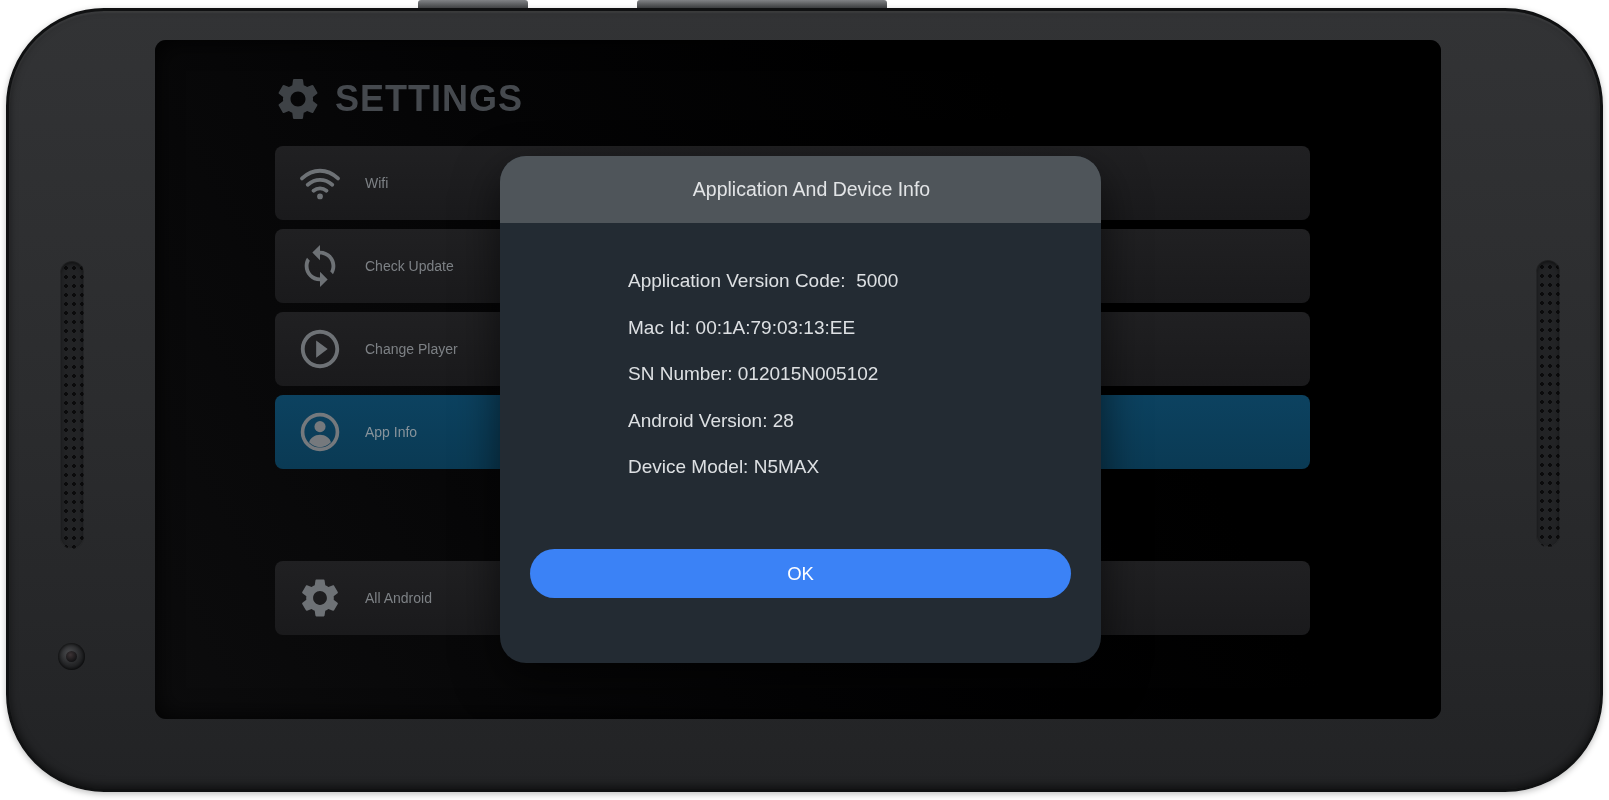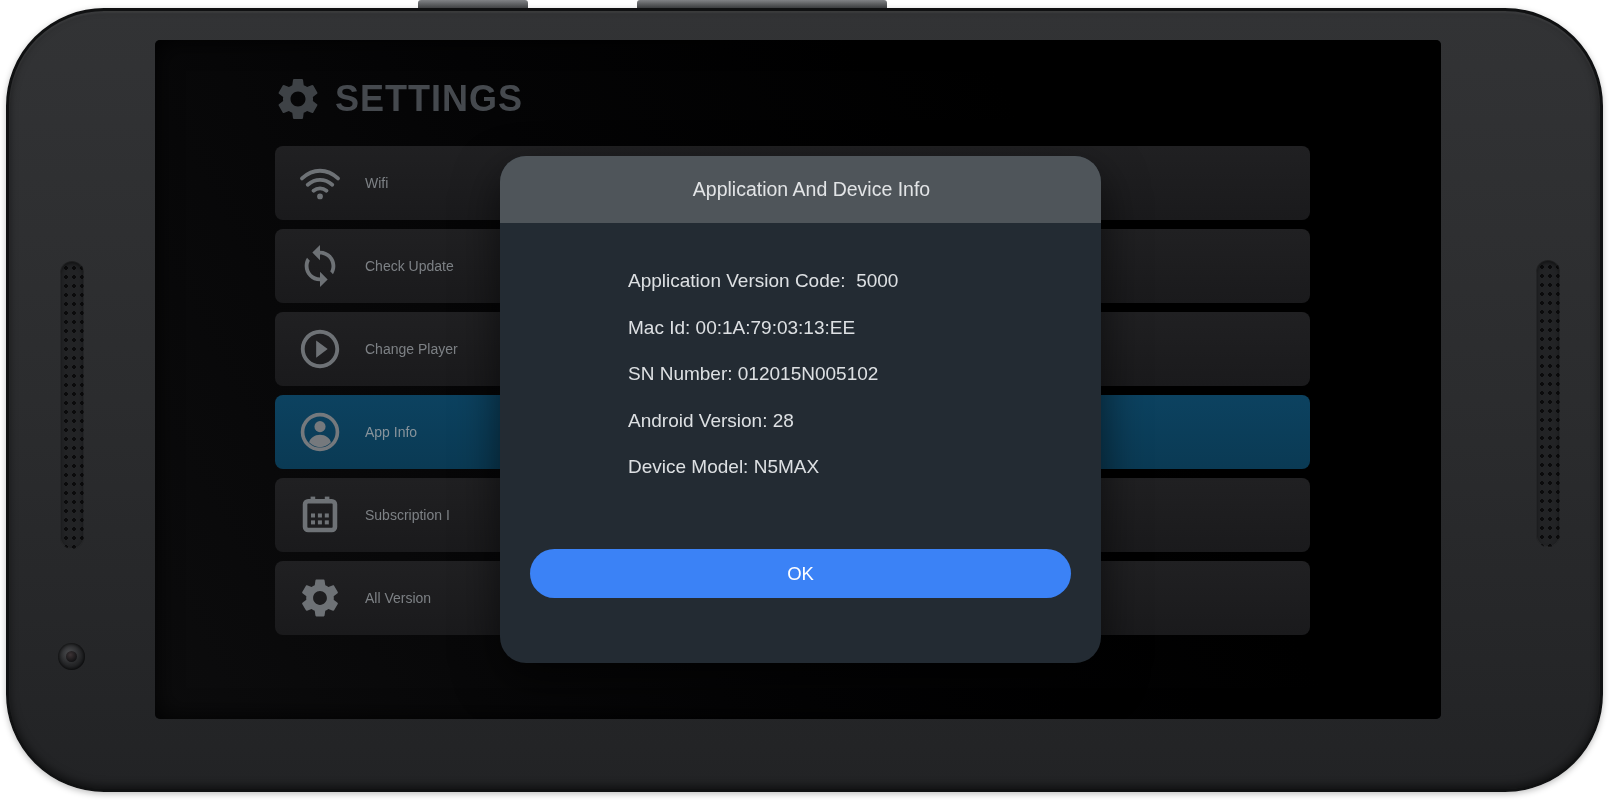--- a/index.html
+++ b/index.html
@@ -27,21 +27,21 @@
   #grille-left  { left:51px;  top:250px; }
   #grille-right { left:1527px; top:249px; height:287px; }
 
   #camera-dot { position:absolute; left:49px; top:632px; width:27px; height:27px; border-radius:50%;
                 background:radial-gradient(circle at 42% 38%, #4a4b4e 0%, #2a2b2d 45%, #1a1b1d 75%);
                 box-shadow: inset 0 0 4px #000; }
   #camera-dot::after { content:""; position:absolute; left:8px; top:8px; width:11px; height:11px; border-radius:50%;
                 background:radial-gradient(circle at 40% 35%, #3c3335 0%, #141416 70%); }
 
   
-  .screen { position:absolute; left:146px; top:29px; width:1286px; height:679px; border-radius:5px;
+  .screen { position:absolute; left:146px; top:29px; width:1286px; height:679px; border-radius:11px;
             background:linear-gradient(62deg, #0c0c0d 0%, #040405 40%, #000000 72%);
             overflow:hidden; box-shadow: inset 0 0 26px rgba(0,0,0,.9); }
 
   
   .app-header { position:absolute; left:118px; top:34px; display:flex; align-items:center; }
   .app-header .gear-wrap { width:50px; height:50px; }
   .app-header .title { margin-left:12px; font-size:36px; font-weight:bold; letter-spacing:1px; color:#45494e; }
 
   
   .menu-row { position:absolute; left:120px; width:1035px; height:74px; border-radius:8px;
@@ -123,46 +123,28 @@
         <span class="row-icon">
           <svg viewBox="0 0 24 24">
             <circle cx="12" cy="12" r="9.1" fill="none" stroke="#75797d" stroke-width="1.9"></circle>
             <circle cx="12" cy="9.2" r="2.9" fill="#75797d"></circle>
             <path fill="#75797d" d="M12 13.4c-2.8 0-5.1 1.7-5.7 4 1.5 1.5 3.5 2.5 5.7 2.5s4.2-1 5.7-2.5c-.6-2.3-2.9-4-5.7-4z"></path>
           </svg>
         </span>
         <span class="row-label">App Info</span>
       </div>
 
-      <div class="menu-row" style="top:438px">
-        <span class="row-icon">
-          <svg viewBox="0 0 24 24">
-            <rect x="4.2" y="4.8" width="15.6" height="15" rx="1.6" fill="none" stroke="#6e7276" stroke-width="2.4"></rect>
-            <line x1="8.3" y1="2.4" x2="8.3" y2="5.6" stroke="#6e7276" stroke-width="2.4"></line>
-            <line x1="15.7" y1="2.4" x2="15.7" y2="5.6" stroke="#6e7276" stroke-width="2.4"></line>
-            <g fill="#6e7276">
-              <rect x="7.3" y="11.2" width="2.1" height="2.1"></rect>
-                <rect x="10.9" y="11.2" width="2.1" height="2.1"></rect>
-                <rect x="14.5" y="11.2" width="2.1" height="2.1"></rect>
-              <rect x="7.3" y="14.8" width="2.1" height="2.1"></rect>
-                <rect x="10.9" y="14.8" width="2.1" height="2.1"></rect>
-                <rect x="14.5" y="14.8" width="2.1" height="2.1"></rect>
-            </g>
-          </svg>
-        </span>
-        <span class="row-label">Subscription I</span>
-      </div>
 
       <div class="menu-row" style="top:521px">
         <span class="row-icon">
           <svg viewBox="0 0 24 24">
               <path fill="#6e7276" d="M19.14 12.94c.04-.3.06-.61.06-.94 0-.32-.02-.64-.07-.94l2.03-1.58c.18-.14.23-.41.12-.61l-1.92-3.32c-.12-.22-.37-.29-.59-.22l-2.39.96c-.5-.38-1.03-.7-1.62-.94l-.36-2.54c-.04-.24-.24-.41-.48-.41h-3.84c-.24 0-.43.17-.47.41l-.36 2.54c-.59.24-1.13.57-1.62.94l-2.39-.96c-.22-.08-.47 0-.59.22L2.74 8.87c-.12.21-.08.47.12.61l2.03 1.58c-.05.3-.09.63-.09.94s.02.64.07.94l-2.03 1.58c-.18.14-.23.41-.12.61l1.92 3.32c.12.22.37.29.59.22l2.39-.96c.5.38 1.03.7 1.62.94l.36 2.54c.05.24.24.41.48.41h3.84c.24 0 .44-.17.47-.41l.36-2.54c.59-.24 1.13-.56 1.62-.94l2.39.96c.22.08.47 0 .59-.22l1.92-3.32c.12-.22.07-.47-.12-.61l-2.01-1.58zM12 15.6c-1.98 0-3.6-1.62-3.6-3.6s1.62-3.6 3.6-3.6 3.6 1.62 3.6 3.6-1.62 3.6-3.6 3.6z"></path>
             </svg>
         </span>
-        <span class="row-label">All Version</span>
+        <span class="row-label">All Android</span>
       </div>
 
       <div class="dialog">
         <div class="dialog-header">
           <span class="dialog-title">Application And Device Info</span>
         </div>
         <div class="dialog-body">
           <div class="info-line">Application Version Code:  5000</div>
           <div class="info-line">Mac Id: 00:1A:79:03:13:EE</div>
           <div class="info-line">SN Number: 012015N005102</div>

